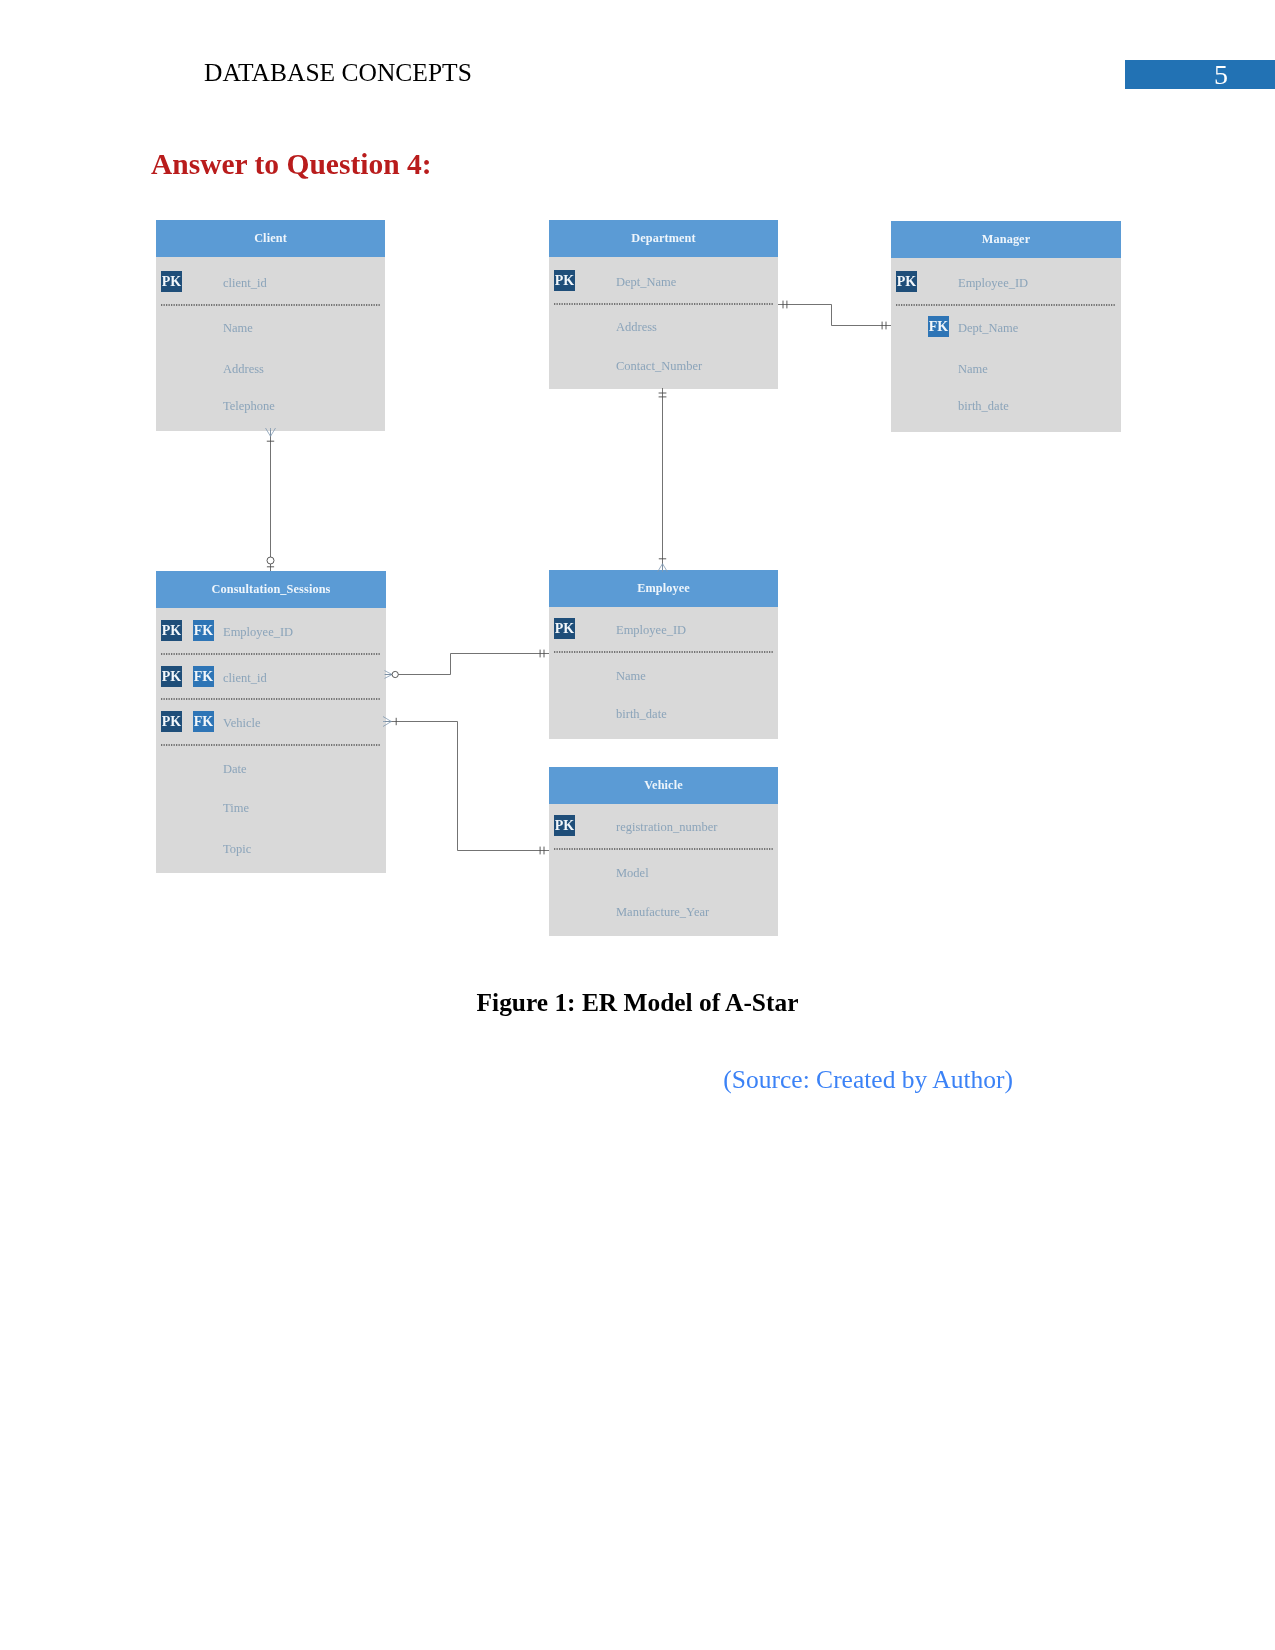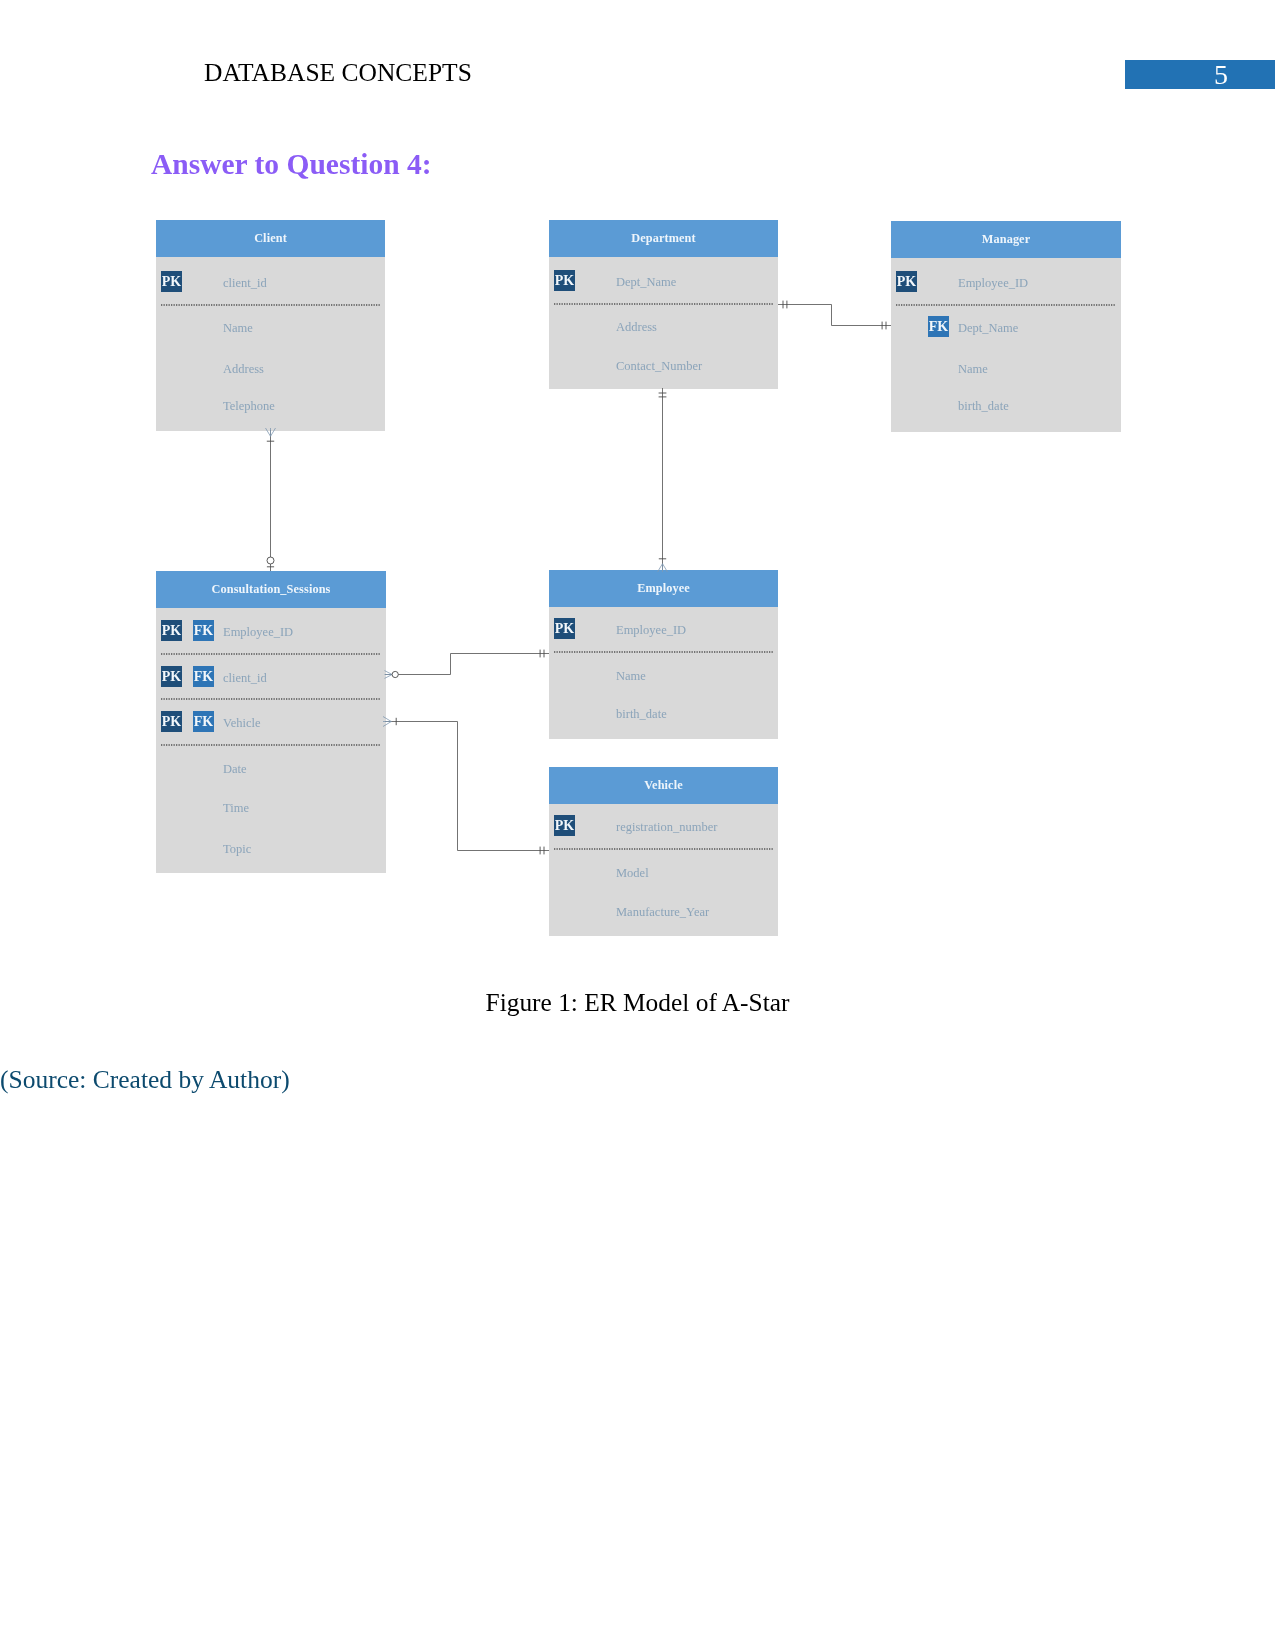--- a/index.html
+++ b/index.html
@@ -4,23 +4,23 @@
 <title>Database Concepts</title>
 <style>
   html,body{margin:0;padding:0;background:#fff;}
   .page{will-change:transform;}
   body{width:1275px;height:1650px;font-family:"Liberation Serif",serif;overflow:hidden;position:relative;}
   .page{position:absolute;left:0;top:0;width:1275px;height:1650px;background:#fff;transform:translateZ(0);}
   #hdr-title{position:absolute;left:164px;top:58px;font-size:25.5px;color:#000;white-space:nowrap;margin-left:40px;}
   #pagebadge{position:absolute;left:1125px;top:60px;width:192px;height:29px;overflow:hidden;}
   #pagebadge .bg{position:absolute;inset:0;background:#2272b4;}
   #pagebadge span{position:absolute;left:0;top:0;width:192px;text-align:center;color:#fff;font-size:28px;line-height:30px;}
-  #q-title{position:absolute;left:151px;top:148px;font-size:29.5px;font-weight:bold;color:#8b5cf6;white-space:nowrap;}
-  #figcap{position:absolute;left:0;top:988px;width:1275px;text-align:center;font-size:25.4px;font-weight:normal;color:#000;}
-  #figsrc{position:absolute;left:0;top:1065px;width:1013px;text-align:left;font-size:25.5px;color:#0c4a6e;}
+  #q-title{position:absolute;left:151px;top:148px;font-size:29.5px;font-weight:bold;color:#b91c1c;white-space:nowrap;}
+  #figcap{position:absolute;left:0;top:988px;width:1275px;text-align:center;font-size:25.4px;font-weight:bold;color:#000;}
+  #figsrc{position:absolute;left:0;top:1065px;width:1013px;text-align:right;font-size:25.5px;color:#3b82f6;}
   #diagram{position:absolute;left:0;top:0;width:1275px;height:1650px;}
   .ent-head-text{font-family:"Liberation Serif",serif;font-size:12.3px;font-weight:bold;fill:#eef5fb;letter-spacing:0.1px;}
   .attr-text{font-family:"Liberation Serif",serif;font-size:12.5px;fill:#8ba4ba;}
   .badge-text{font-family:"Liberation Serif",serif;font-size:14px;font-weight:bold;fill:#f2f7fb;}
 </style>
 </head>
 <body>
 
 <div class="page">
   <div id="hdr-title">DATABASE CONCEPTS</div>

